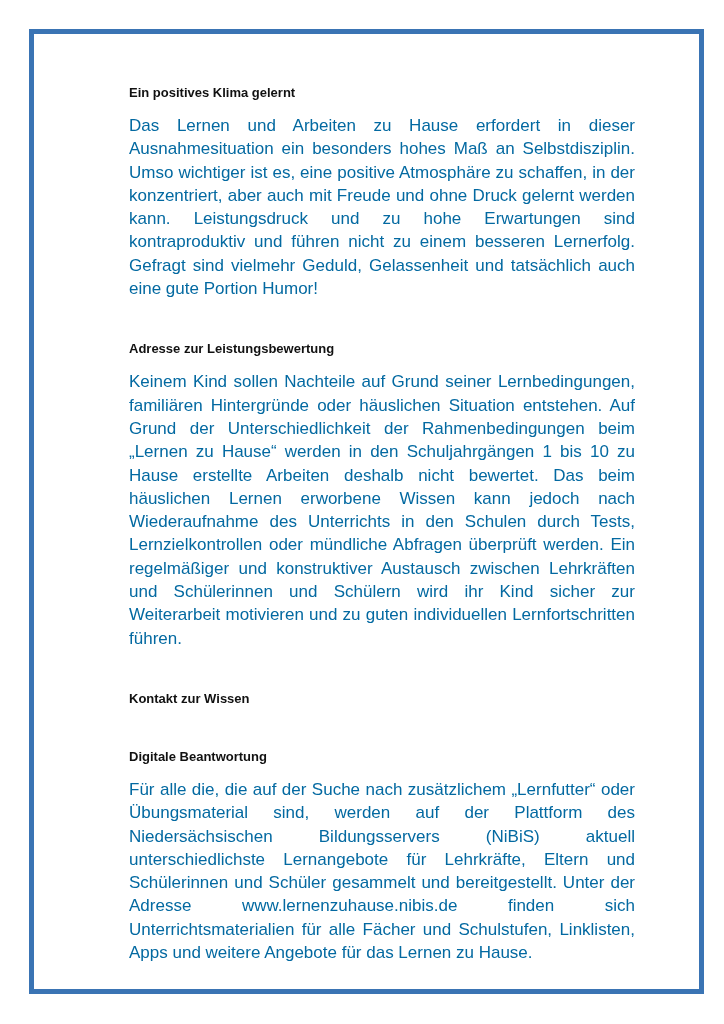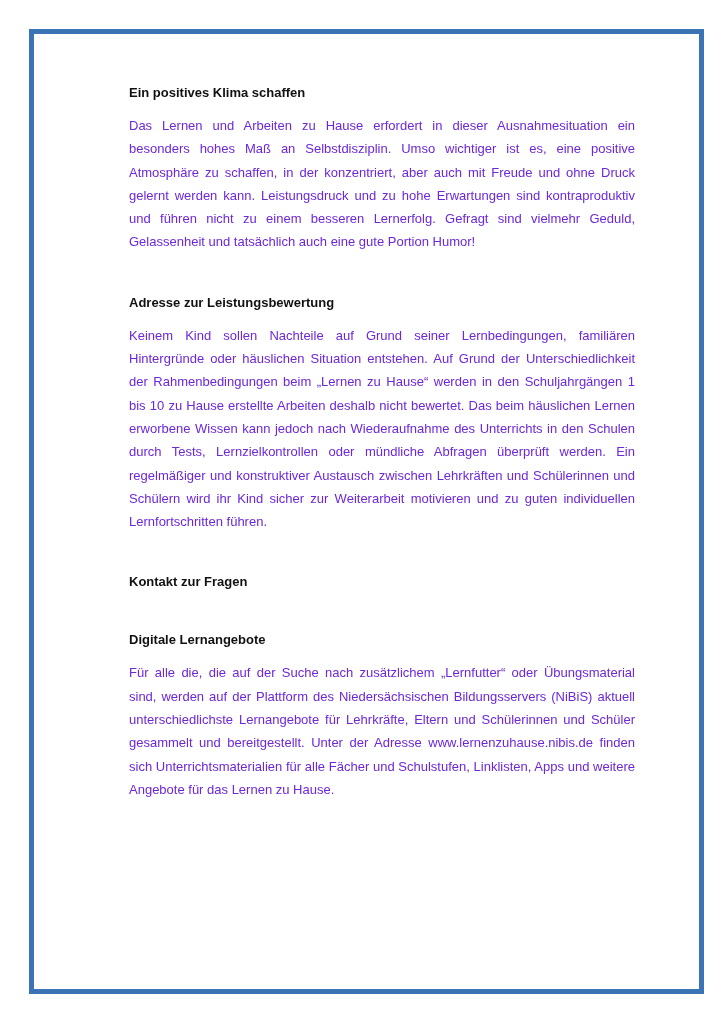--- a/index.html
+++ b/index.html
@@ -35,49 +35,49 @@
       margin: 0;
     }
     .section-heading {
       font-weight: bold;
       font-size: 13px;
       line-height: 18px;
       margin: 0 0 12px 0;
       color: #111111;
     }
     .section-body {
-      font-size: 13px;
+      font-size: 17px;
       line-height: 23.3px;
       text-align: justify;
       margin: 0;
-      color: #6d28d9;
+      color: #0369a1;
     }
     .section + .section {
       margin-top: 40px;
     }
   </style>
 </head>
 <body>
 
 <div class="page-frame"></div>
 
 <div class="content">
 
   <div class="section">
-    <h2 class="section-heading">Ein positives Klima schaffen</h2>
+    <h2 class="section-heading">Ein positives Klima gelernt</h2>
     <p class="section-body">Das Lernen und Arbeiten zu Hause erfordert in dieser Ausnahmesituation ein besonders hohes Maß an Selbstdisziplin. Umso wichtiger ist es, eine positive Atmosphäre zu schaffen, in der konzentriert, aber auch mit Freude und ohne Druck gelernt werden kann. Leistungsdruck und zu hohe Erwartungen sind kontraproduktiv und führen nicht zu einem besseren Lernerfolg. Gefragt sind vielmehr Geduld, Gelassenheit und tatsächlich auch eine gute Portion Humor!</p>
   </div>
 
   <div class="section">
     <h2 class="section-heading">Adresse zur Leistungsbewertung</h2>
     <p class="section-body">Keinem Kind sollen Nachteile auf Grund seiner Lernbedingungen, familiären Hintergründe oder häuslichen Situation entstehen. Auf Grund der Unterschiedlichkeit der Rahmenbedingungen beim „Lernen zu Hause“ werden in den Schuljahrgängen 1 bis 10 zu Hause erstellte Arbeiten deshalb nicht bewertet. Das beim häuslichen Lernen erworbene Wissen kann jedoch nach Wiederaufnahme des Unterrichts in den Schulen durch Tests, Lernzielkontrollen oder mündliche Abfragen überprüft werden. Ein regelmäßiger und konstruktiver Austausch zwischen Lehrkräften und Schülerinnen und Schülern wird ihr Kind sicher zur Weiterarbeit motivieren und zu guten individuellen Lernfortschritten führen.</p>
   </div>
 
   <div class="section">
-    <h2 class="section-heading">Kontakt zur Fragen</h2>
+    <h2 class="section-heading">Kontakt zur Wissen</h2>
   </div>
 
   <div class="section">
-    <h2 class="section-heading">Digitale Lernangebote</h2>
+    <h2 class="section-heading">Digitale Beantwortung</h2>
     <p class="section-body">Für alle die, die auf der Suche nach zusätzlichem „Lernfutter“ oder Übungsmaterial sind, werden auf der Plattform des Niedersächsischen Bildungsservers (NiBiS) aktuell unterschiedlichste Lernangebote für Lehrkräfte, Eltern und Schülerinnen und Schüler gesammelt und bereitgestellt. Unter der Adresse www.lernenzuhause.nibis.de finden sich Unterrichtsmaterialien für alle Fächer und Schulstufen, Linklisten, Apps und weitere Angebote für das Lernen zu Hause.</p>
   </div>
 
 </div>
 
 </body></html>

